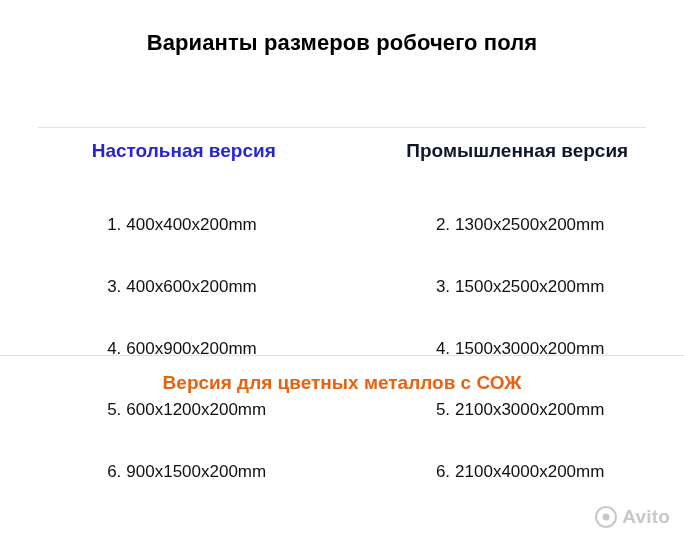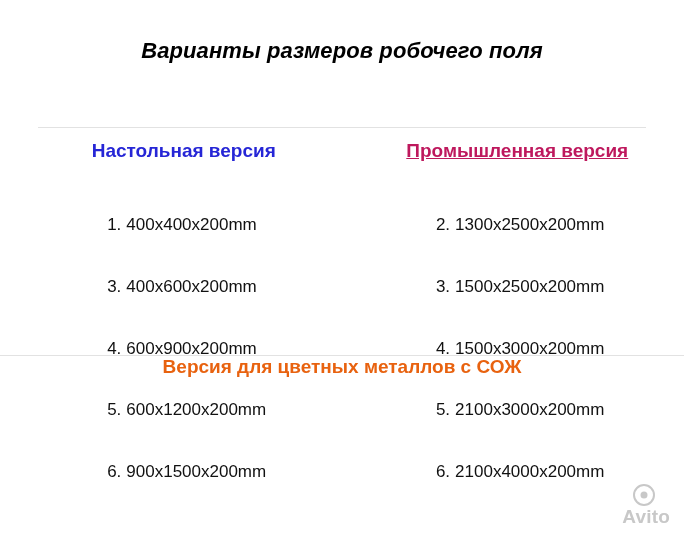--- a/index.html
+++ b/index.html
@@ -23,23 +23,22 @@
     box-sizing: border-box;
   }
 
   
   .title {
     text-align: center;
     font-size: 22px;
     font-weight: bold;
     color: #000000;
     line-height: 1.35;
-    padding-top: 36px;
+    padding-top: 28px;
     letter-spacing: 0.1px;
-    font-style: italic;
   }
   .title .line {
     display: block;
   }
 
   
   .divider {
     position: absolute;
     left: 38px;
     right: 38px;
@@ -63,21 +62,21 @@
     flex: 1 1 50%;
     box-sizing: border-box;
     text-align: center;
   }
   .col-heading {
     font-size: 19px;
     font-weight: bold;
     margin-bottom: 14px;
   }
   .col-heading.desktop { color: #2626d6; }
-  .col-heading.industrial { color: #be185d; text-decoration: underline; }
+  .col-heading.industrial { color: #0f172a; }
 
   .list {
     display: inline-block;
     text-align: left;
     font-size: 17px;
     line-height: 1.52;
     color: #111111;
   }
   .list .row {
     white-space: nowrap;
@@ -86,21 +85,21 @@
   .list .num {
     display: inline-block;
     width: 20px;
     text-align: right;
     margin-right: 5px;
   }
 
   
   .bottom {
     position: absolute;
-    top: 356px;
+    top: 372px;
     left: 0;
     right: 0;
     text-align: center;
   }
   .bottom-heading {
     font-size: 19px;
     font-weight: bold;
     color: #e8620f;
     margin-bottom: 16px;
   }
@@ -114,21 +113,20 @@
     position: absolute;
     right: 14px;
     bottom: 12px;
     display: flex;
     align-items: center;
     color: #c8c8c8;
     font-size: 19px;
     font-weight: bold;
     letter-spacing: 0.2px;
     user-select: none;
-    flex-direction: column;
   }
   .watermark .mark {
     width: 22px;
     height: 22px;
     border: 2.5px solid #c8c8c8;
     border-radius: 50%;
     margin-right: 5px;
     position: relative;
     box-sizing: border-box;
   }

